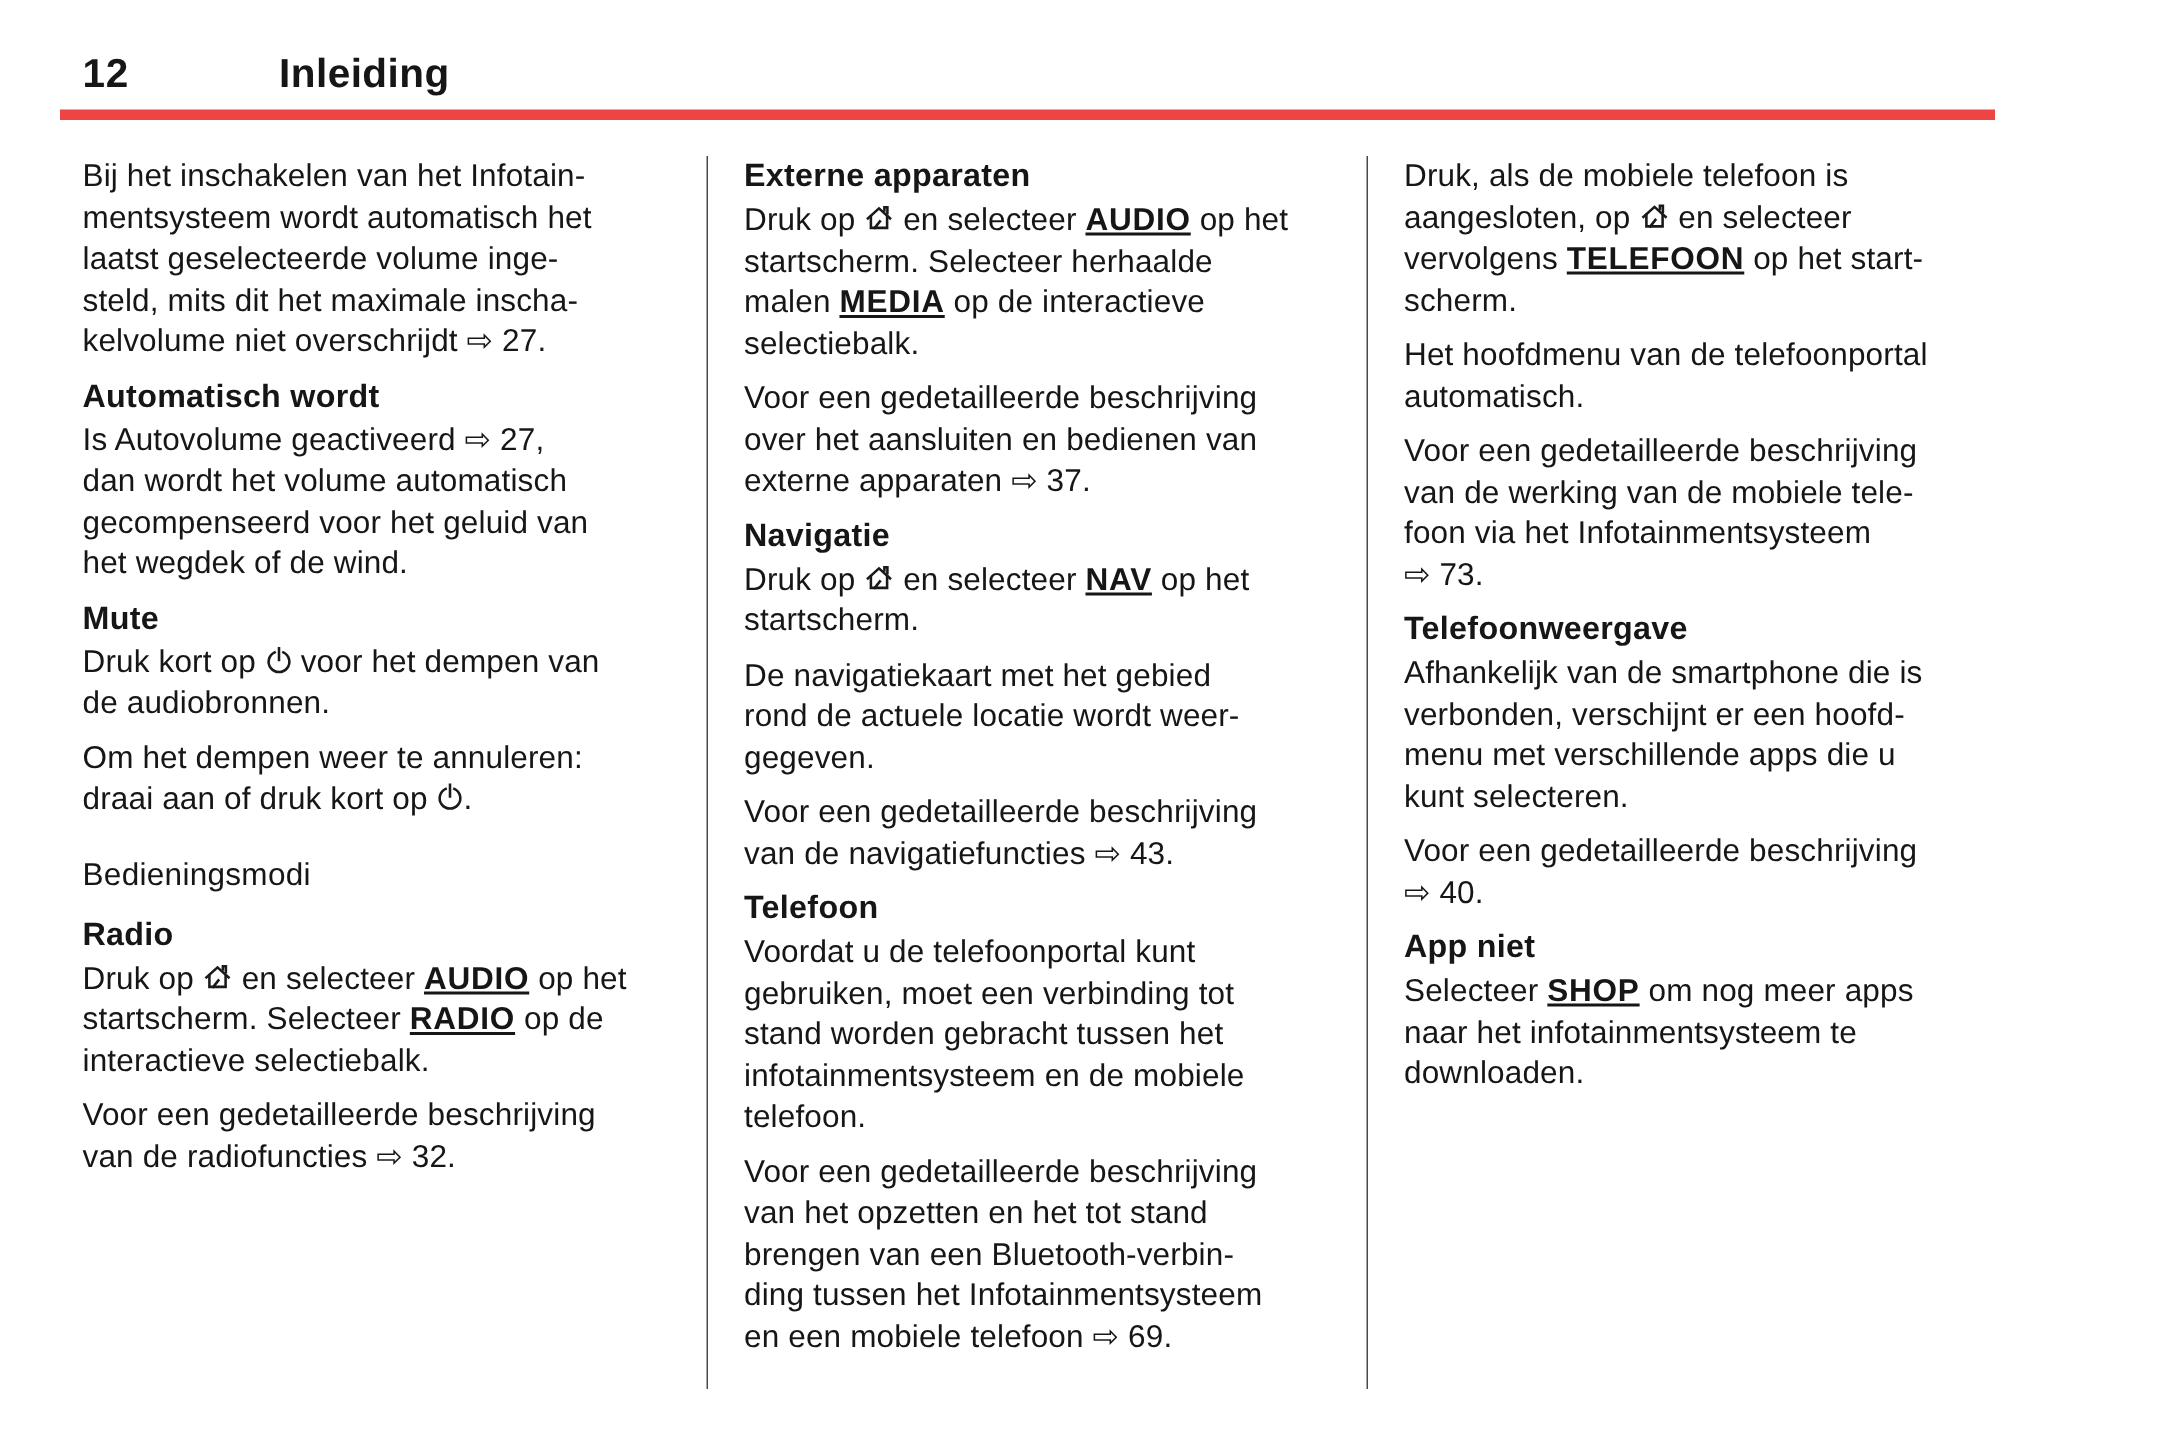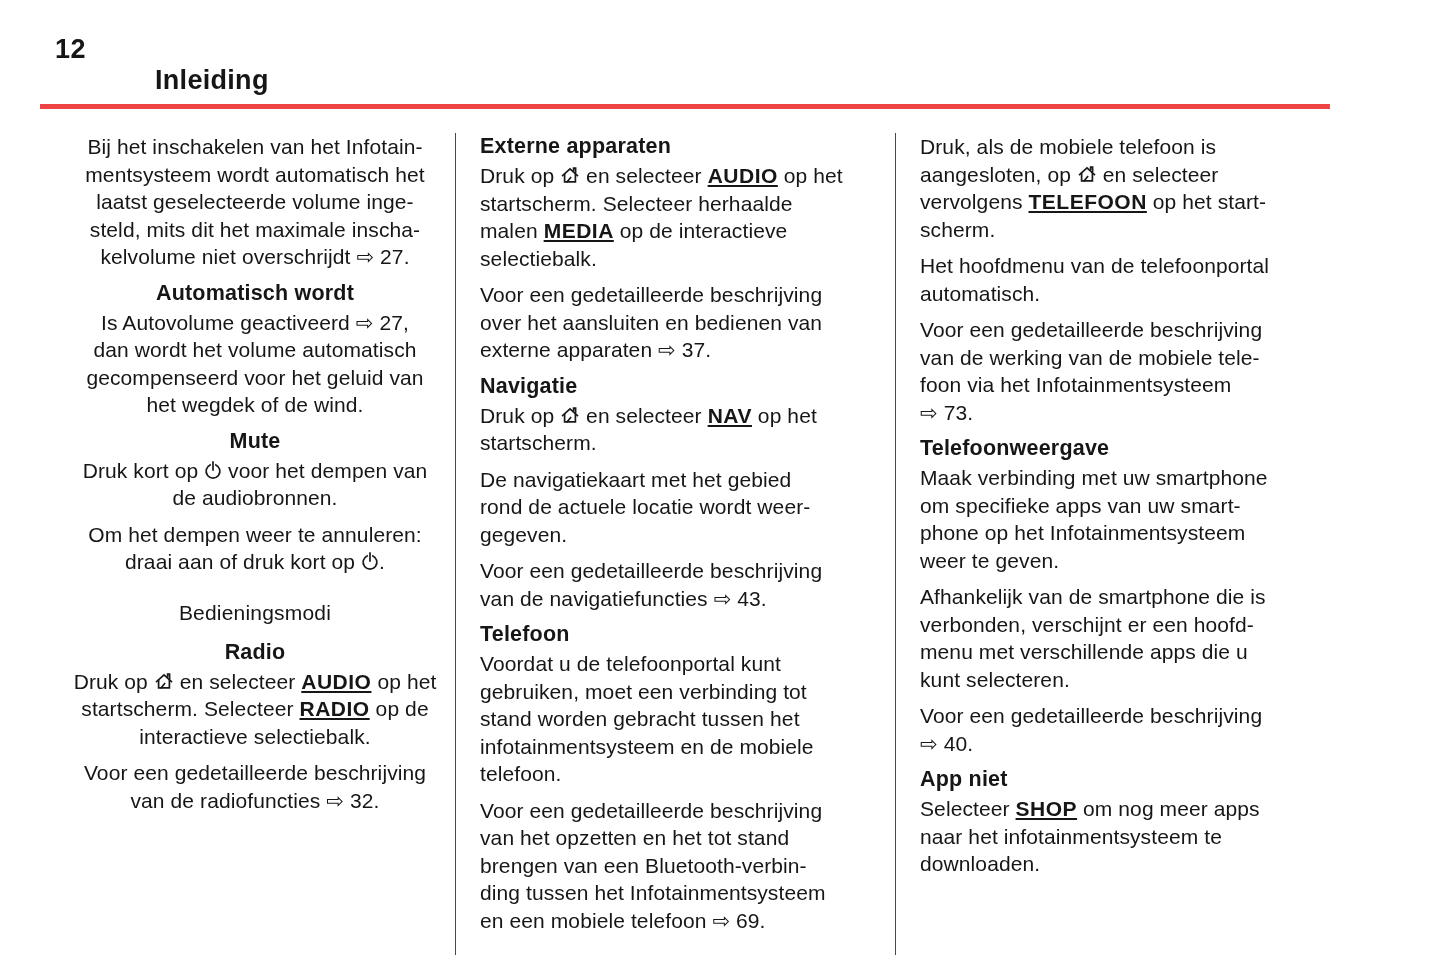--- a/index.html
+++ b/index.html
@@ -11,37 +11,36 @@
     font-family: "Liberation Sans", sans-serif;
     color: #161616;
     overflow: hidden;
   }
   .page { width: 1445px; height: 965px; position: relative; }
 
   
   .page-header {
     margin: 34px 115px 0 40px;
     padding: 0 0 8px 15px;
-    border-bottom: 5px solid #ef4444;
+    border-bottom: 7px solid #ef4444;
     display: flex;
-    align-items: flex-start;
-    flex-direction: column;
+    align-items: center;
   }
   .page-number { font-size: 27px; font-weight: 700; letter-spacing: 0.5px; }
   .chapter-title { font-size: 27px; font-weight: 700; margin-left: 100px; letter-spacing: 0.3px; }
 
   
   .content {
     display: flex;
     align-items: stretch;
     margin-top: 24px;
     padding-left: 55px;
   }
   .col { box-sizing: content-box; min-height: 822px; }
-  .col-1 { width: 400px; border-right: 1px solid #4a4a4a; text-align: center; }
+  .col-1 { width: 400px; padding-right: 16px; border-right: 1px solid #4a4a4a; }
   .col-2 { width: 396px; padding-left: 24px; padding-right: 19px; border-right: 1px solid #4a4a4a; }
   .col-3 { width: 398px; padding-left: 24px; }
 
   
   .col p {
     font-size: 21px;
     line-height: 27.5px;
     margin: 0 0 9px 0;
     white-space: pre-line;
     letter-spacing: 0.1px;
@@ -160,24 +159,20 @@
             </svg></span><span> en selecteer
 vervolgens </span><b>TELEFOON</b><span> op het start-
 scherm.</span></p>
         <p><span>Het hoofdmenu van de telefoonportal
 automatisch.</span></p>
         <p><span>Voor een gedetailleerde beschrijving
 van de werking van de mobiele tele-
 foon via het Infotainmentsysteem
 ⇨ 73.</span></p>
         <h3>Telefoonweergave</h3>
-        <p><span>Maak verbinding met uw smartphone
-om specifieke apps van uw smart-
-phone op het Infotainmentsysteem
-weer te geven.</span></p>
         <p><span>Afhankelijk van de smartphone die is
 verbonden, verschijnt er een hoofd-
 menu met verschillende apps die u
 kunt selecteren.</span></p>
         <p><span>Voor een gedetailleerde beschrijving
 ⇨ 40.</span></p>
         <h3>App niet</h3>
         <p><span>Selecteer </span><b>SHOP</b><span> om nog meer apps
 naar het infotainmentsysteem te
 downloaden.</span></p>

